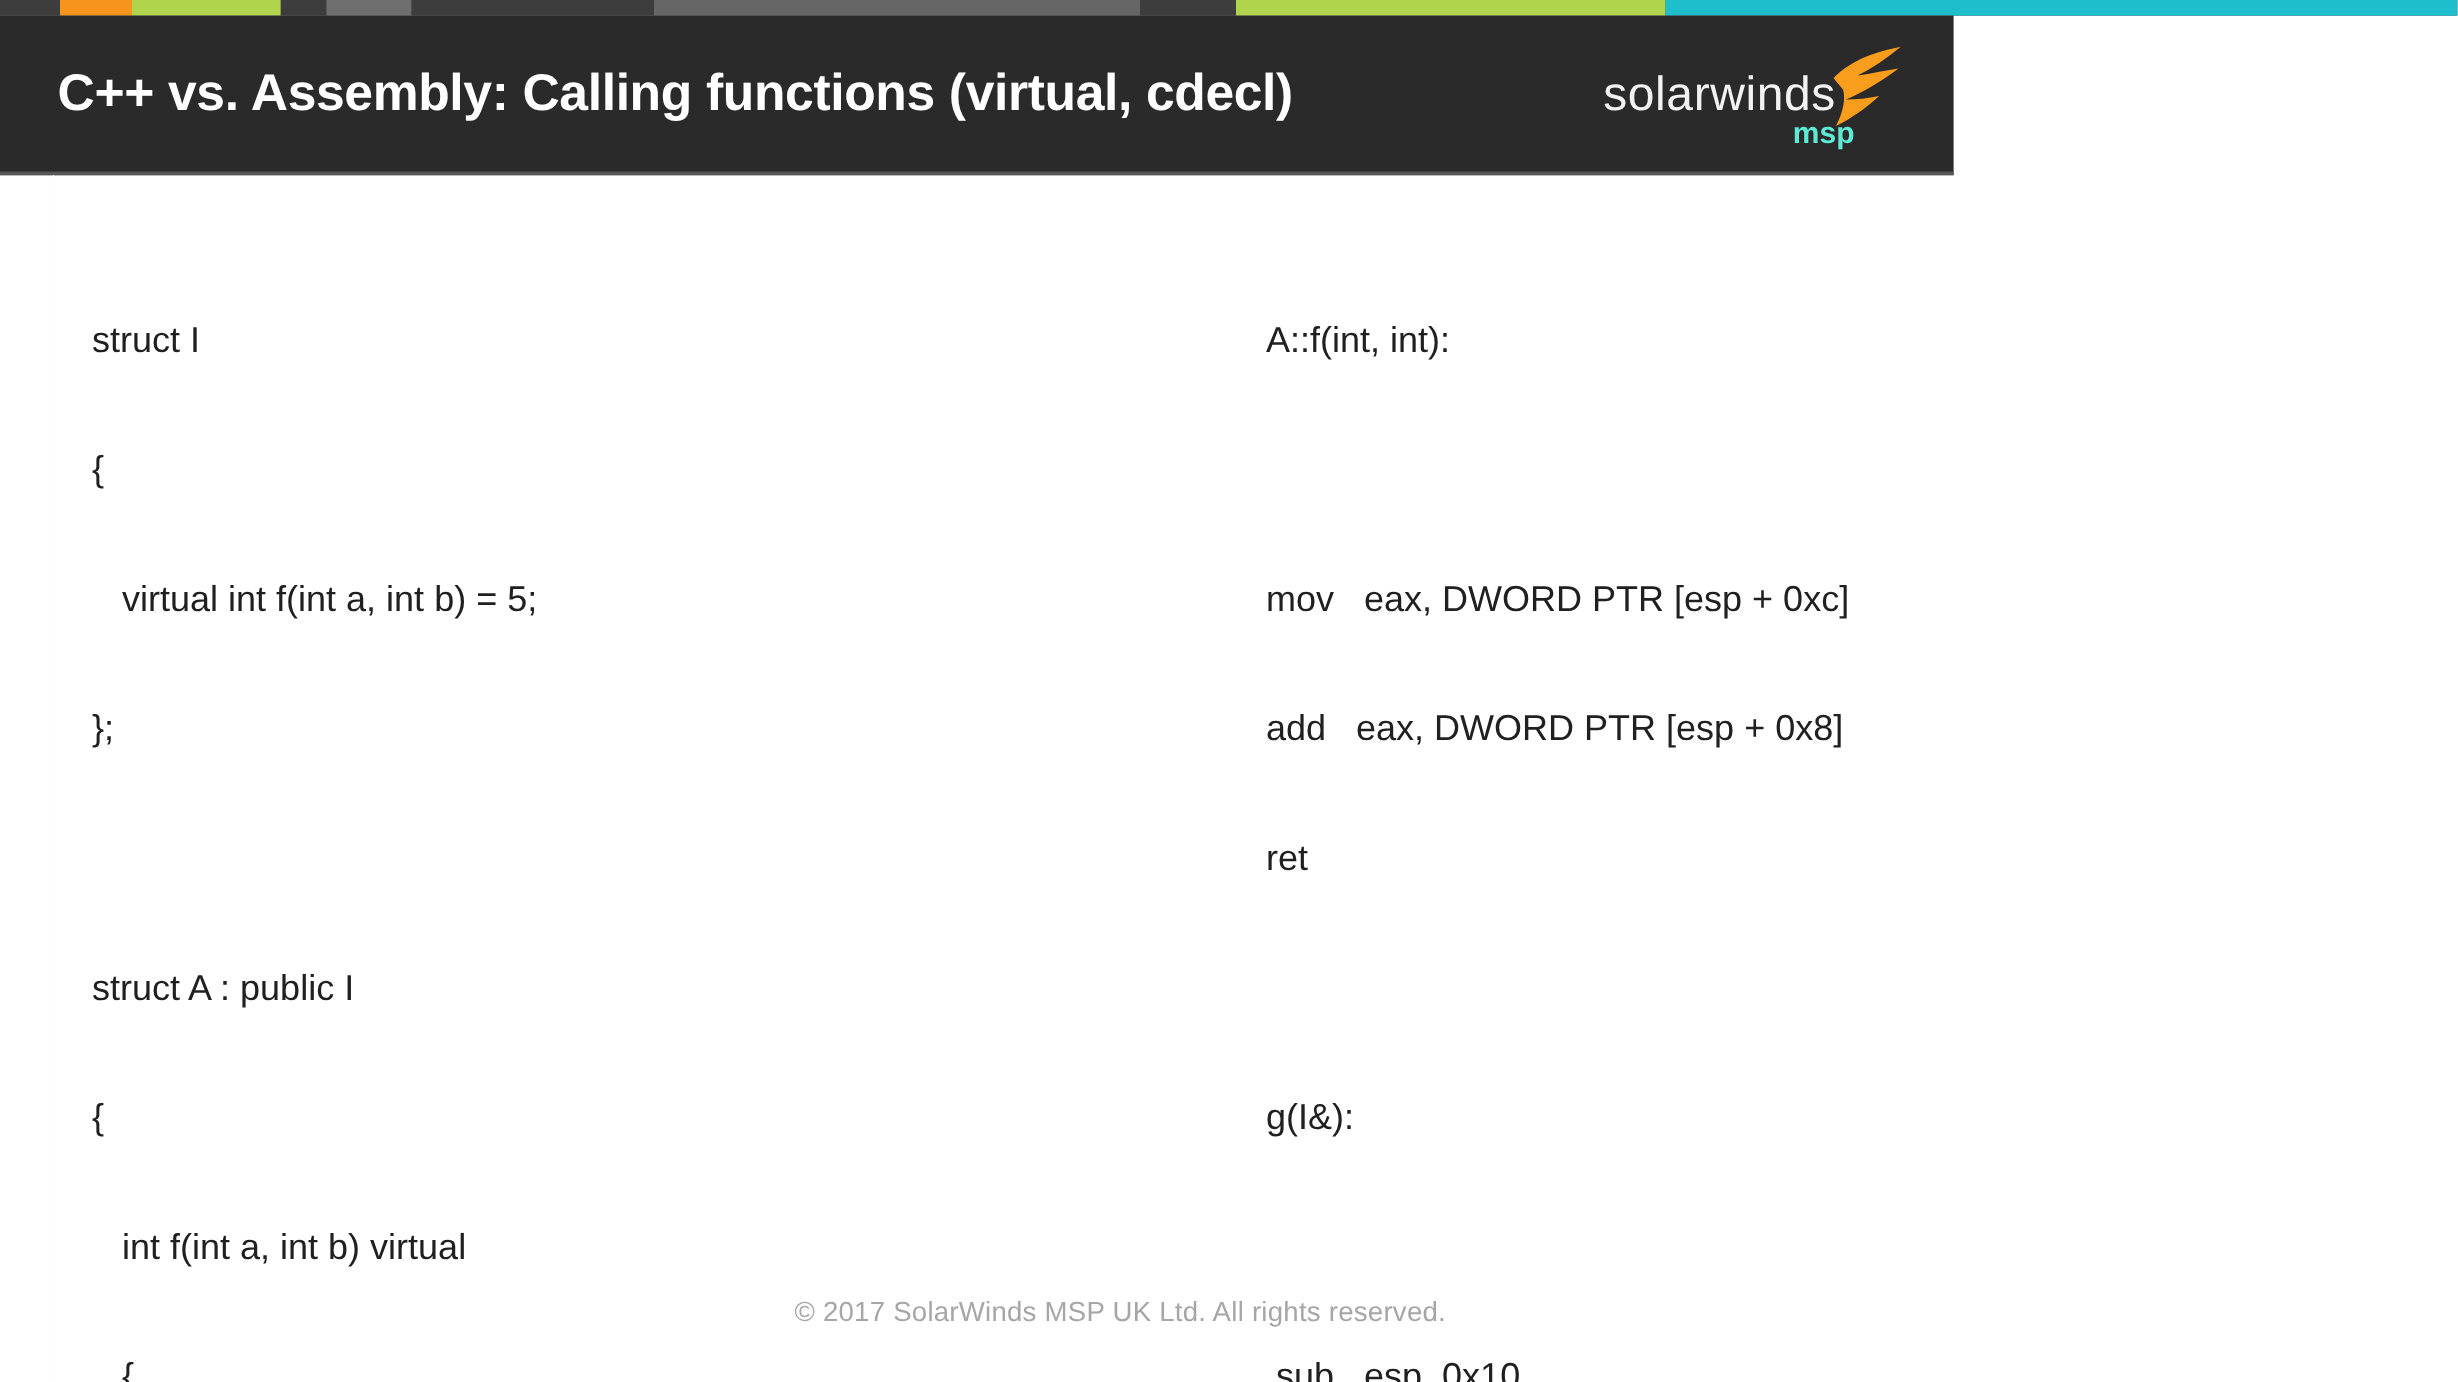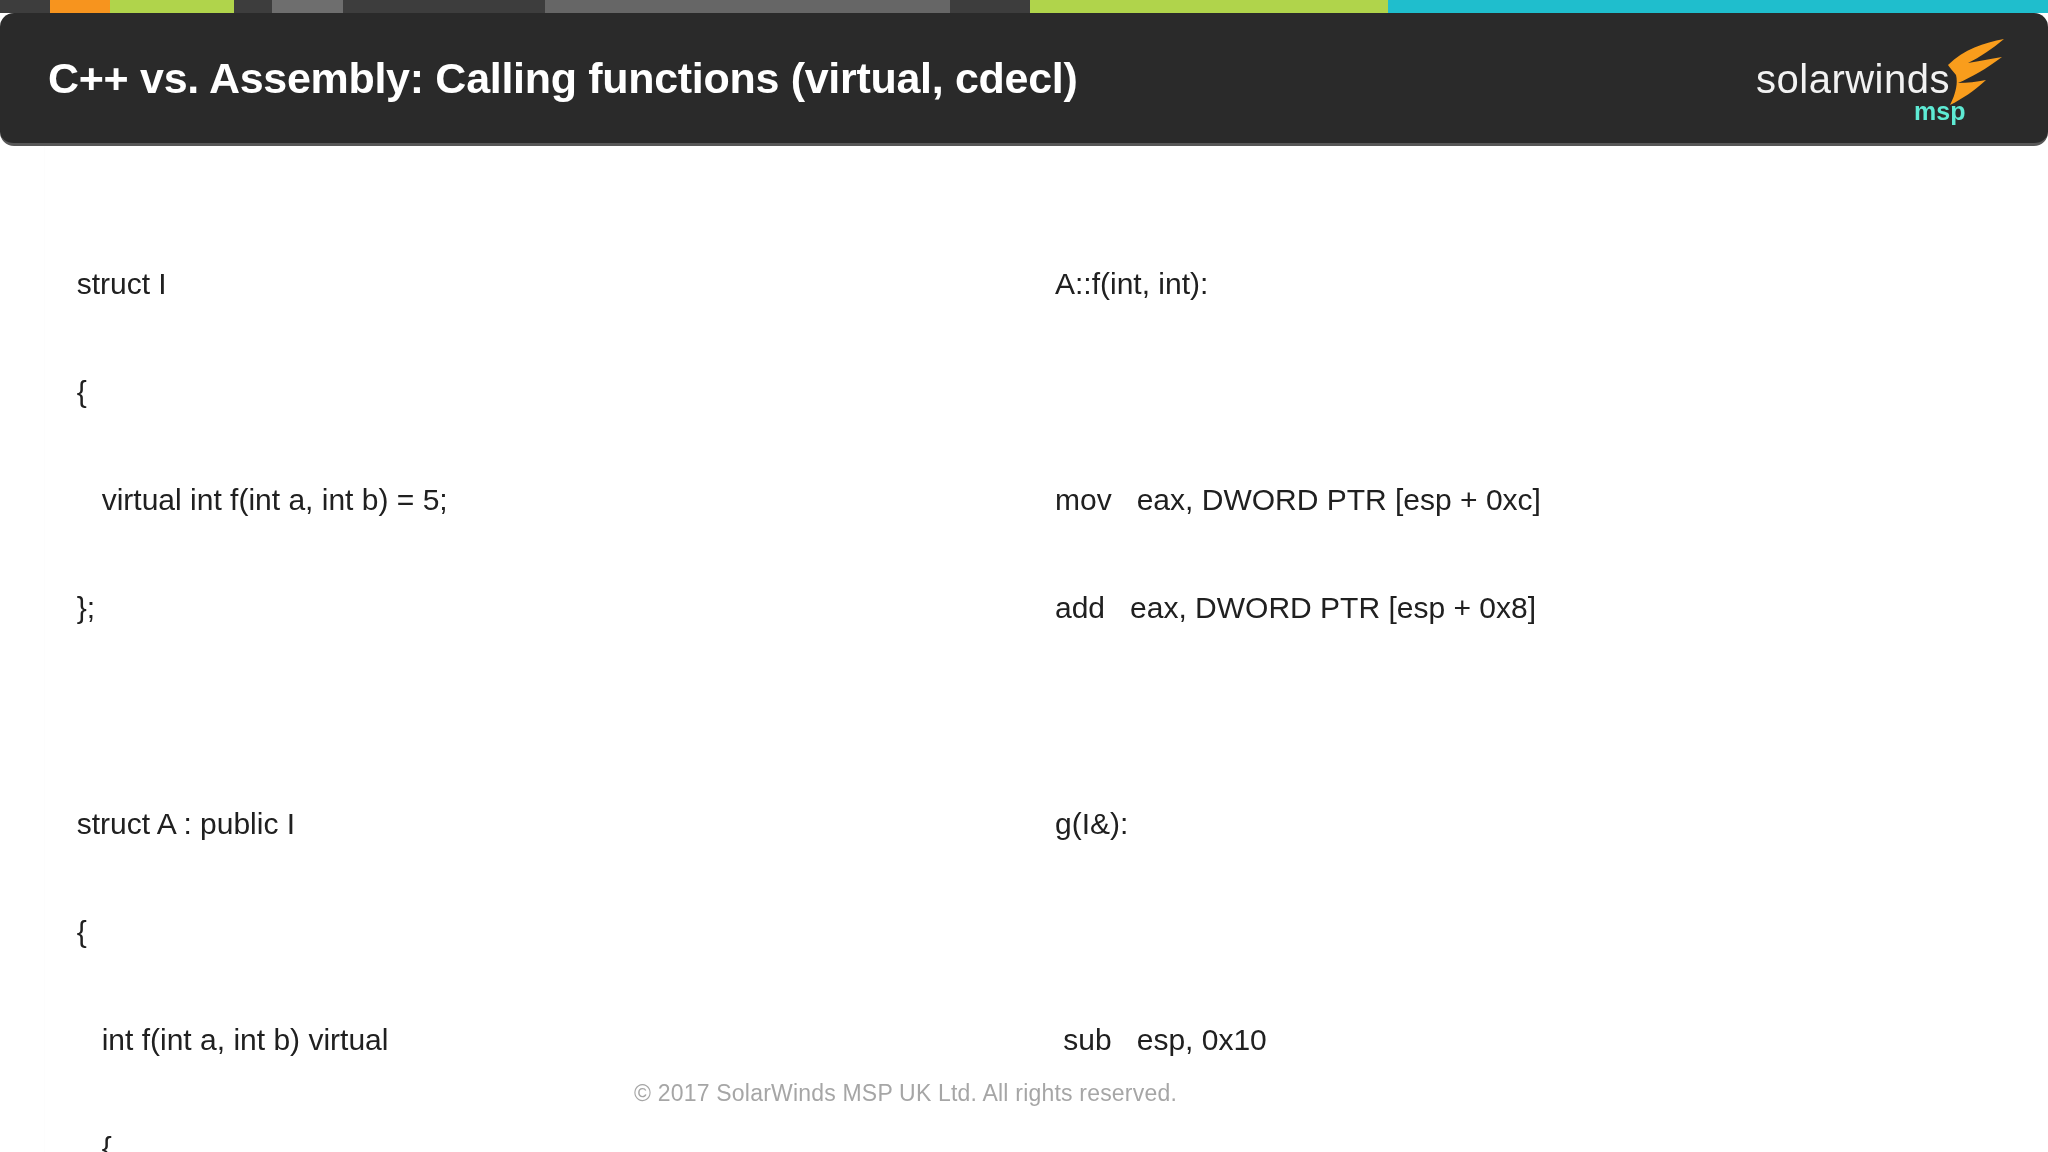--- a/index.html
+++ b/index.html
@@ -33,26 +33,25 @@
     height: 13px;
     display: flex;
     background: #3d3d3d;
   }
   .accent-seg { height: 13px; flex: 0 0 auto; }
 
   
   .header {
     position: absolute;
     left: 0; top: 13px;
-    width: 2048px;
+    width: 1628px;
     height: 133px;
     background: #2a2a2a;
     border-bottom: 3px solid #575757;
     box-sizing: border-box;
-    border-radius: 14px;
   }
   .title {
     position: absolute;
     left: 48px;
     top: 42px;
     color: #ffffff;
     font-size: 43px;
     font-weight: bold;
     letter-spacing: -0.3px;
     white-space: nowrap;
@@ -120,20 +119,21 @@
   
   .footer {
     position: absolute;
     left: 0;
     top: 1080px;
     width: 1811px;
     text-align: center;
     color: #a6a6a6;
     font-size: 23px;
     letter-spacing: 0.2px;
+    padding-left: 28px;
   }
 
   
   .page-edge {
     position: absolute;
     left: 44px;
     top: 146px;
     width: 1px;
     height: 1006px;
     background: #fdfdfd;
@@ -191,20 +191,21 @@
       
       
       
     </div>
 
     <div class="code-col right">
       <span class="code-line">A::f(int, int):</span>
       <span class="code-line blank"></span>
       <span class="code-line">mov   eax, DWORD PTR [esp + 0xc]</span>
       <span class="code-line">add   eax, DWORD PTR [esp + 0x8]</span>
+      <span class="code-line">ret</span>
       <span class="code-line blank"></span>
       <span class="code-line">g(I&amp;):</span>
       <span class="code-line blank"></span>
       <span class="code-line"> sub   esp, 0x10</span>
       
       
       
       
       
       

